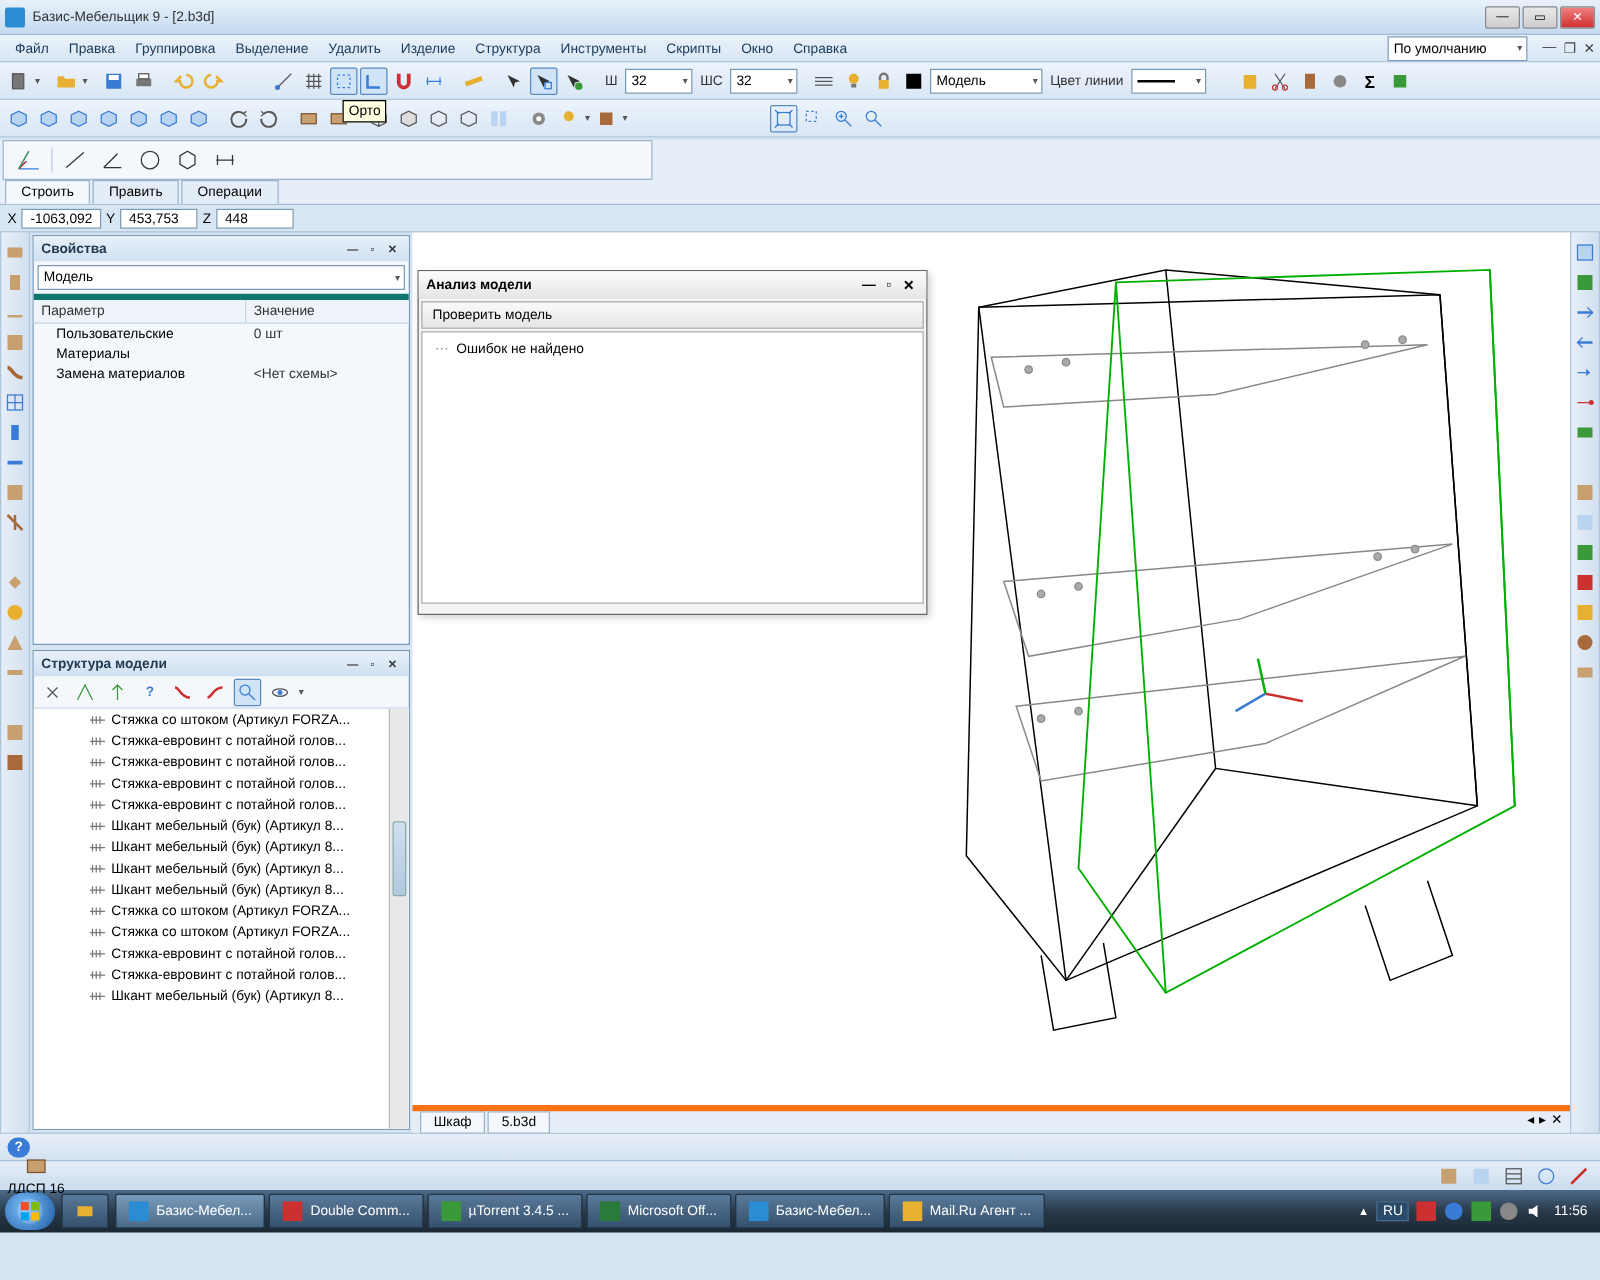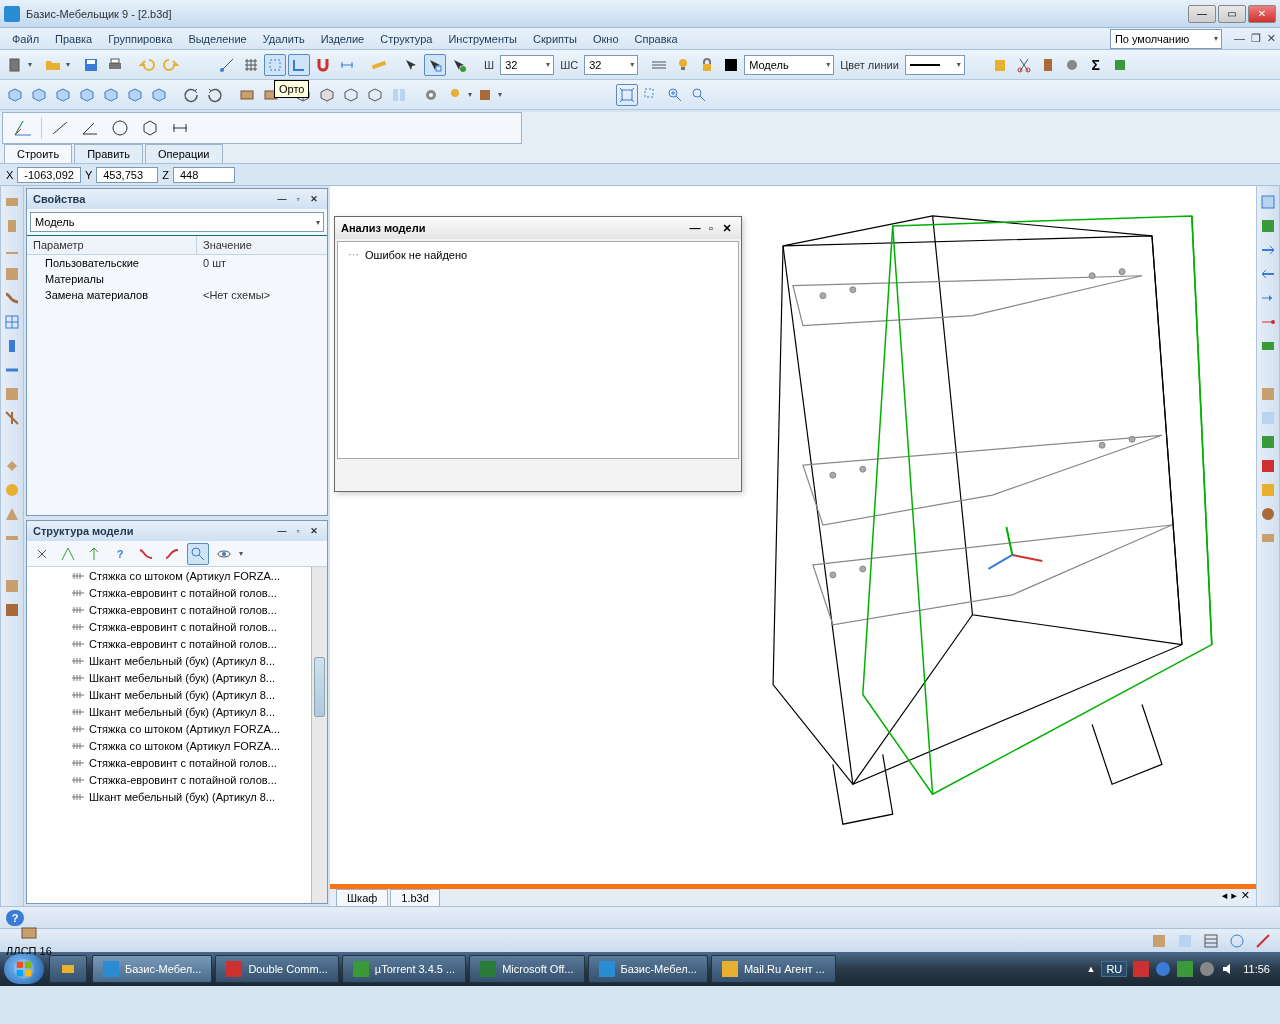--- a/index.html
+++ b/index.html
@@ -48,21 +48,21 @@
 .leftstrip, .rightstrip { width:24px; background:linear-gradient(90deg,#e6eef8,#d2e0ef); border-left:1px solid #b0c6dc; border-right:1px solid #b0c6dc; display:flex; flex-direction:column; align-items:center; padding-top:6px; gap:4px; }
 .vbtn { width:20px; height:20px; border:1px solid transparent; display:flex; align-items:center; justify-content:center; }
 
 .leftpanels { width:306px; display:flex; flex-direction:column; }
 .panel { border:1px solid #7a9ab8; background:#f4f8fc; margin:2px; display:flex; flex-direction:column; }
 .panel-hd { height:20px; background:linear-gradient(#e8f0fa,#cfe0f1); display:flex; align-items:center; padding:0 6px; font-weight:bold; color:#223a52; }
 .panel-hd .spacer { flex:1; }
 .panel-hd .pctrl { width:14px; height:14px; font-size:9px; display:flex; align-items:center; justify-content:center; color:#333; margin-left:2px; }
 .combo-row { padding:3px; }
 .combo-row .full { width:100%; }
-.prop-header { display:flex; background:#eef4fa; border-top:1px solid #0f766e; border-bottom:1px solid #c3d4e5; }
+.prop-header { display:flex; background:#eef4fa; border-top:5px solid #0f766e; border-bottom:1px solid #c3d4e5; }
 .prop-header div { padding:3px 6px; color:#333; }
 .prop-header .c1 { width:170px; border-right:1px solid #c3d4e5; }
 .prop-row { display:flex; padding:2px 0; }
 .prop-row .c1 { width:170px; padding-left:18px; }
 .prop-row .c2 { padding-left:6px; color:#333; }
 
 .struct-toolbar { height:26px; display:flex; align-items:center; gap:4px; padding:0 4px; border-bottom:1px solid #c3d4e5; }
 .struct-hd { display:flex; background:#eef4fa; border-bottom:1px solid #c3d4e5; }
 .struct-hd .oc { flex:1; padding:3px 6px; }
 .struct-hd .pc { width:54px; padding:3px 6px; border-left:1px solid #c3d4e5; }
@@ -780,31 +780,32 @@
 
       
       <div class="dialog" style="left:4px; top:30px;">
         <div class="dialog-hd">
           <span>Анализ модели</span>
           <span class="spacer"></span>
           <span class="dctrl">—</span>
           <span class="dctrl">▫</span>
           <span class="dctrl">✕</span>
         </div>
+        <div class="dialog-btn">Проверить модель</div>
         <div class="dialog-body">
           <div style="display:flex;align-items:center;gap:6px;">
             <span style="color:#888;">⋯</span>
             <span>Ошибок не найдено</span>
           </div>
         </div>
       </div>
     </div>
     <div class="bottom-tabs">
       <div class="btab">Шкаф</div>
-      <div class="btab">1.b3d</div>
+      <div class="btab">5.b3d</div>
       <div class="navs">
         <span>◂</span>
         <span>▸</span>
         <span>✕</span>
       </div>
     </div>
   </div>
 
   <div class="rightstrip">
     <div class="vbtn">

